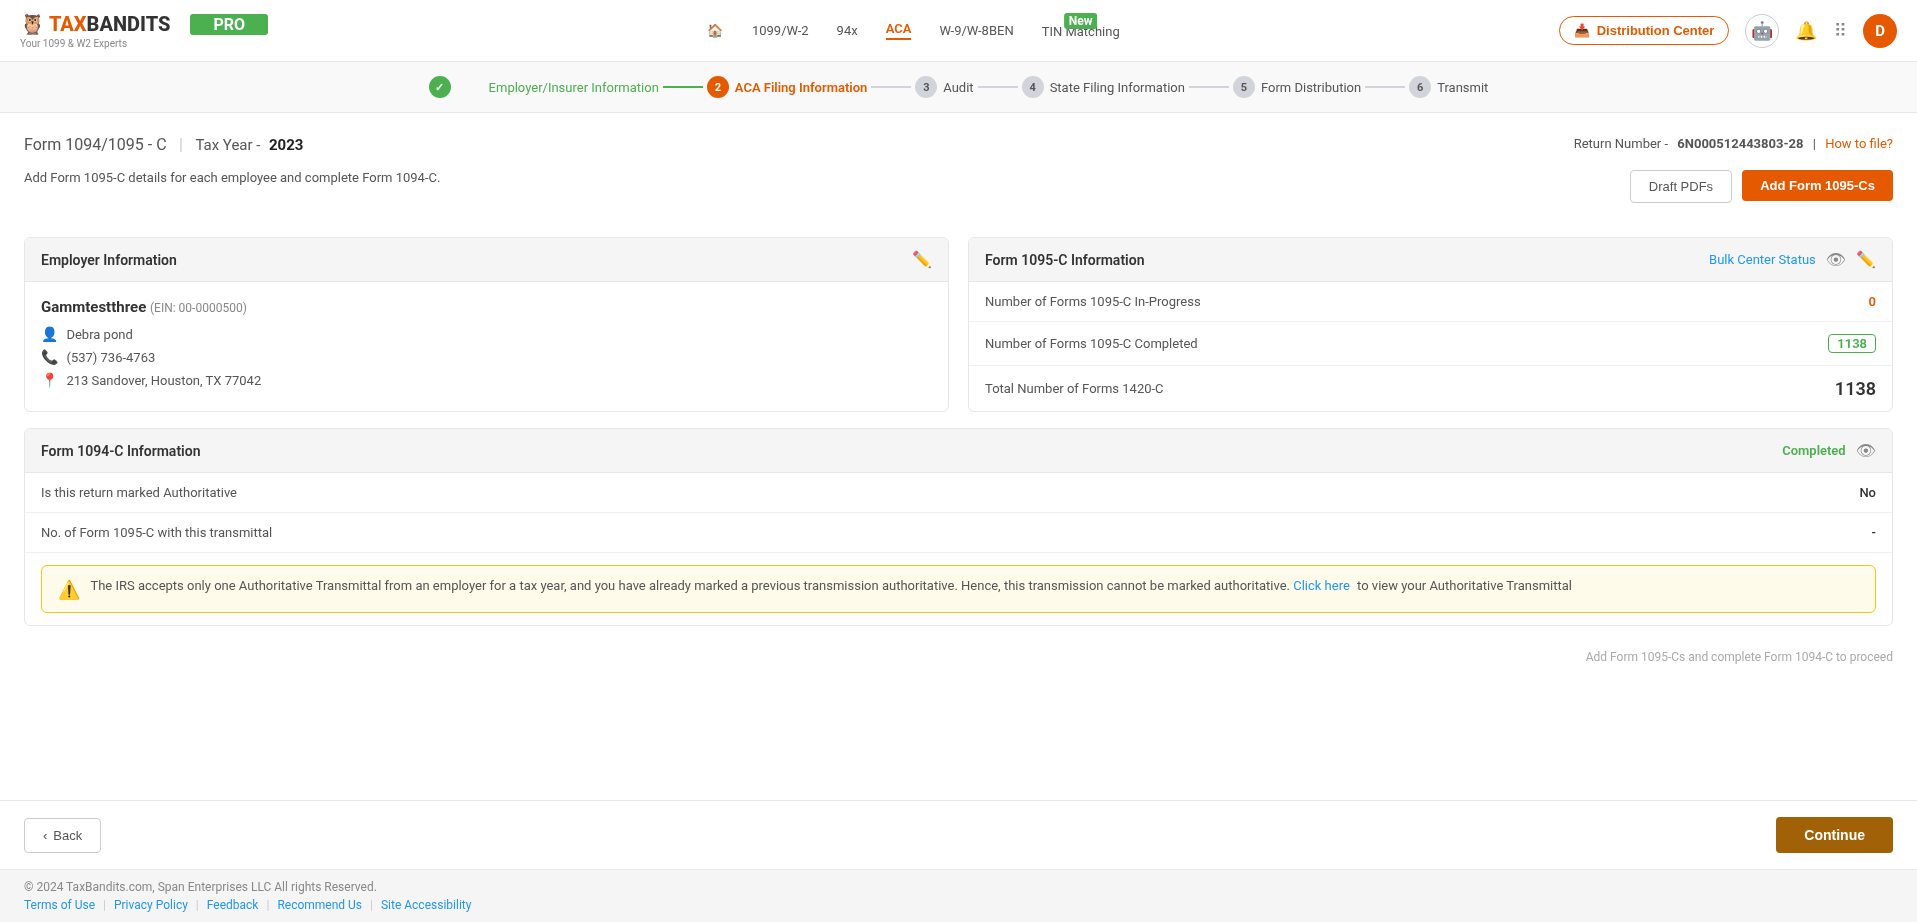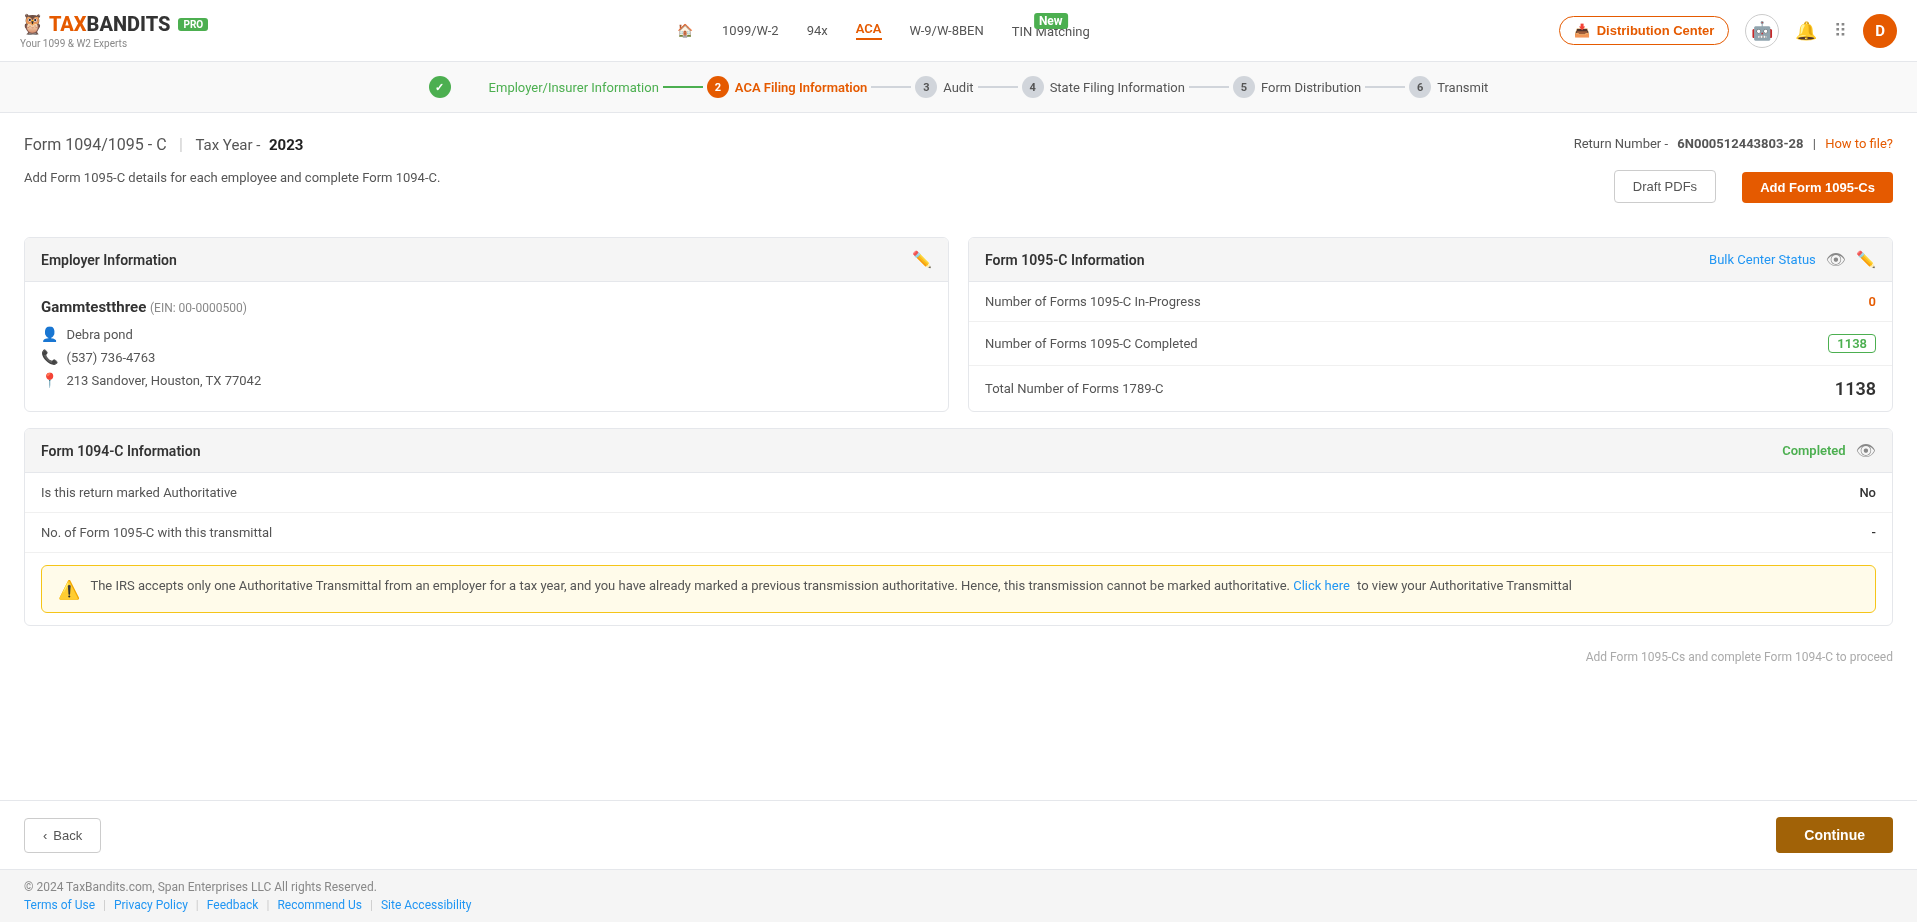--- a/index.html
+++ b/index.html
@@ -1,21 +1,21 @@
 <!DOCTYPE html>
 <html><head>
   <meta charset="utf-8">
   <style>
     * { box-sizing: border-box; margin: 0; padding: 0; }
     body { font-family: -apple-system, BlinkMacSystemFont, 'Segoe UI', Roboto, sans-serif; font-size: 14px; color: #333; background: #fff; min-height: 922px; display: flex; flex-direction: column; }
 
     
     .header { display: flex; align-items: center; justify-content: space-between; padding: 0 20px; height: 62px; border-bottom: 1px solid #e5e7eb; background: #fff; }
     .logo-area { display: flex; align-items: center; gap: 6px; }
-    .logo-pro { background: #4caf50; color: #fff; font-size: 10px; font-weight: 700; padding: 1px 5px; border-radius: 3px; margin-left: 4px; vertical-align: super; }
+    .logo-pro { background: #4caf50; color: #fff; font-size: 16px; font-weight: 700; padding: 1px 23px; border-radius: 3px; margin-left: 16px; vertical-align: super; }
     .logo-tagline { font-size: 10px; color: #888; margin-top: 2px; display: block; }
     .nav-links { display: flex; align-items: center; gap: 28px; }
     .nav-item { font-size: 13px; color: #555; cursor: pointer; text-decoration: none; white-space: nowrap; }
     .nav-item.active { color: #e55a00; border-bottom: 2px solid #e55a00; padding-bottom: 2px; font-weight: 600; }
     .nav-badge { position: relative; display: inline-block; }
     .badge-new { background: #4caf50; color: #fff; font-size: 12px; font-weight: 700; padding: 1px 5px; border-radius: 3px; position: absolute; top: -10px; left: 50%; transform: translateX(-50%); white-space: nowrap; }
     .header-right { display: flex; align-items: center; gap: 16px; }
     .dist-center-btn { display: flex; align-items: center; gap: 6px; background: #fff; border: 1.5px solid #e55a00; color: #e55a00; border-radius: 20px; padding: 6px 14px; font-size: 13px; font-weight: 600; cursor: pointer; white-space: nowrap; }
     .avatar { width: 34px; height: 34px; background: #e55a00; border-radius: 50%; display: flex; align-items: center; justify-content: center; color: #fff; font-weight: 700; font-size: 15px; cursor: pointer; }
     .icon-btn { font-size: 18px; color: #888; cursor: pointer; background: none; border: none; }
@@ -36,21 +36,21 @@
 
     
     .main { flex: 1; padding: 20px 24px; }
     .page-header { display: flex; align-items: center; justify-content: space-between; margin-bottom: 16px; }
     .page-title { font-size: 18px; font-weight: 700; color: #222; }
     .page-title span { color: #555; font-weight: 400; font-size: 16px; }
     .return-info { font-size: 13px; color: #555; margin-left: 32px; }
     .return-link { color: #e55a00; text-decoration: none; cursor: pointer; }
     .description { font-size: 13px; color: #555; margin-bottom: 18px; }
 
-    .action-buttons { display: flex; align-items: flex-end; gap: 26px; margin-bottom: 18px; justify-content: flex-end; }
+    .action-buttons { display: flex; align-items: flex-start; gap: 10px; margin-bottom: 18px; justify-content: flex-end; }
     .btn-draft { background: #fff; border: 1.5px solid #ccc; color: #555; border-radius: 4px; padding: 8px 18px; font-size: 13px; cursor: pointer; }
     .btn-add { background: #e55a00; border: none; color: #fff; border-radius: 4px; padding: 8px 18px; font-size: 13px; font-weight: 600; cursor: pointer; }
 
     .cards-row { display: grid; grid-template-columns: 1fr 1fr; gap: 19px; margin-bottom: 16px; }
     .card { border: 1px solid #e5e7eb; border-radius: 6px; overflow: hidden; }
     .card-header { display: flex; align-items: center; justify-content: space-between; padding: 12px 16px; background: #f5f5f5; border-bottom: 1px solid #e5e7eb; }
     .card-title { font-size: 14px; font-weight: 600; color: #333; }
     .card-actions { display: flex; align-items: center; gap: 10px; }
     .card-body { padding: 16px; }
 
@@ -240,21 +240,21 @@
       <div>
         <div class="info-row">
           <span class="info-label">Number of Forms 1095-C In-Progress</span>
           <span class="info-value orange">0</span>
         </div>
         <div class="info-row">
           <span class="info-label">Number of Forms 1095-C Completed</span>
           <span class="info-value green">1138</span>
         </div>
         <div class="info-row">
-          <span class="info-label">Total Number of Forms 1789-C</span>
+          <span class="info-label">Total Number of Forms 1420-C</span>
           <span class="info-value large">1138</span>
         </div>
       </div>
     </div>
   </div>
 
   <div class="section-card">
     <div class="section-header">
       <span class="section-title">Form 1094-C Information</span>
       <div style="display:flex;align-items:center;gap:10px;">

